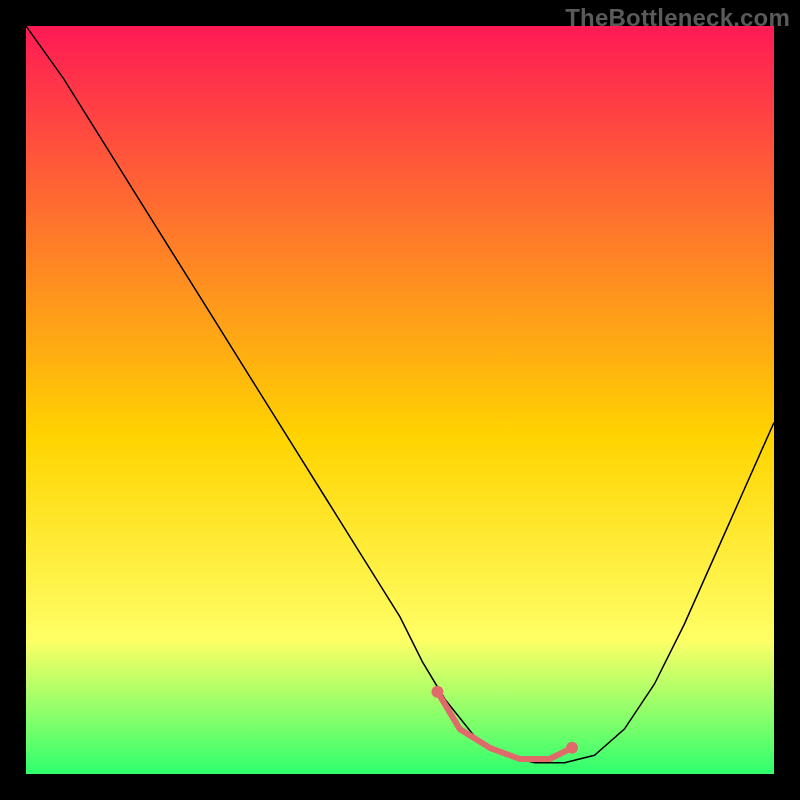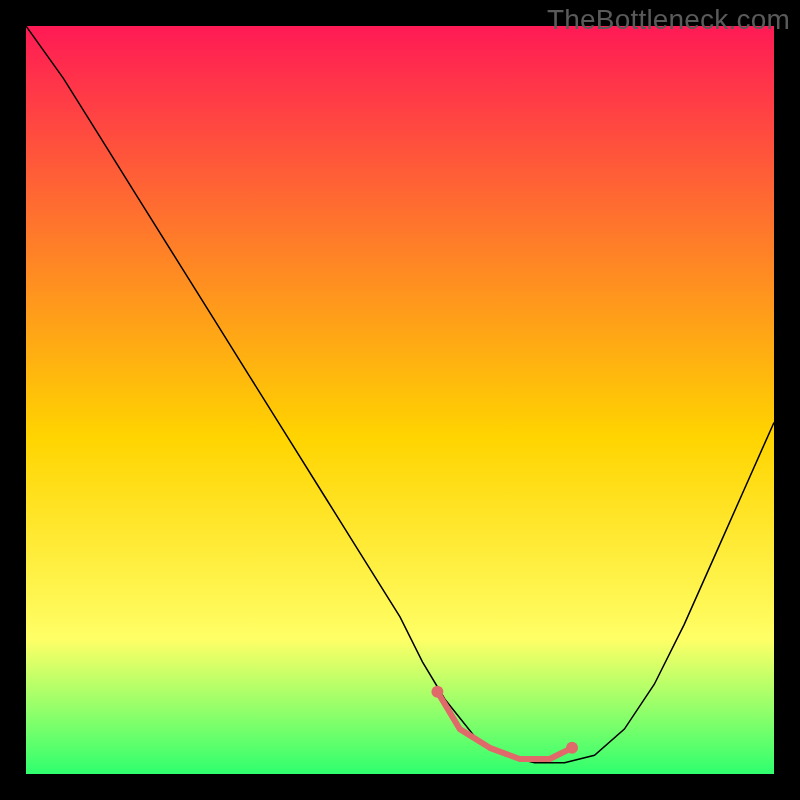--- a/index.html
+++ b/index.html
@@ -22,22 +22,22 @@
     left: 26px;
     top: 26px;
     width: 748px;
     height: 748px;
   }
   .watermark {
     position: absolute;
     top: 4px;
     right: 10px;
     color: #5a5a5a;
-    font-size: 28px;
-    font-weight: 400;
+    font-size: 24px;
+    font-weight: 700;
     letter-spacing: 0.2px;
   }
   svg { display: block; }
 </style>
 </head>
 <body>
 
 <div class="frame">
   <div class="plot-area">
     <svg id="chart-svg" width="748" height="748" viewBox="0 0 748 748">

